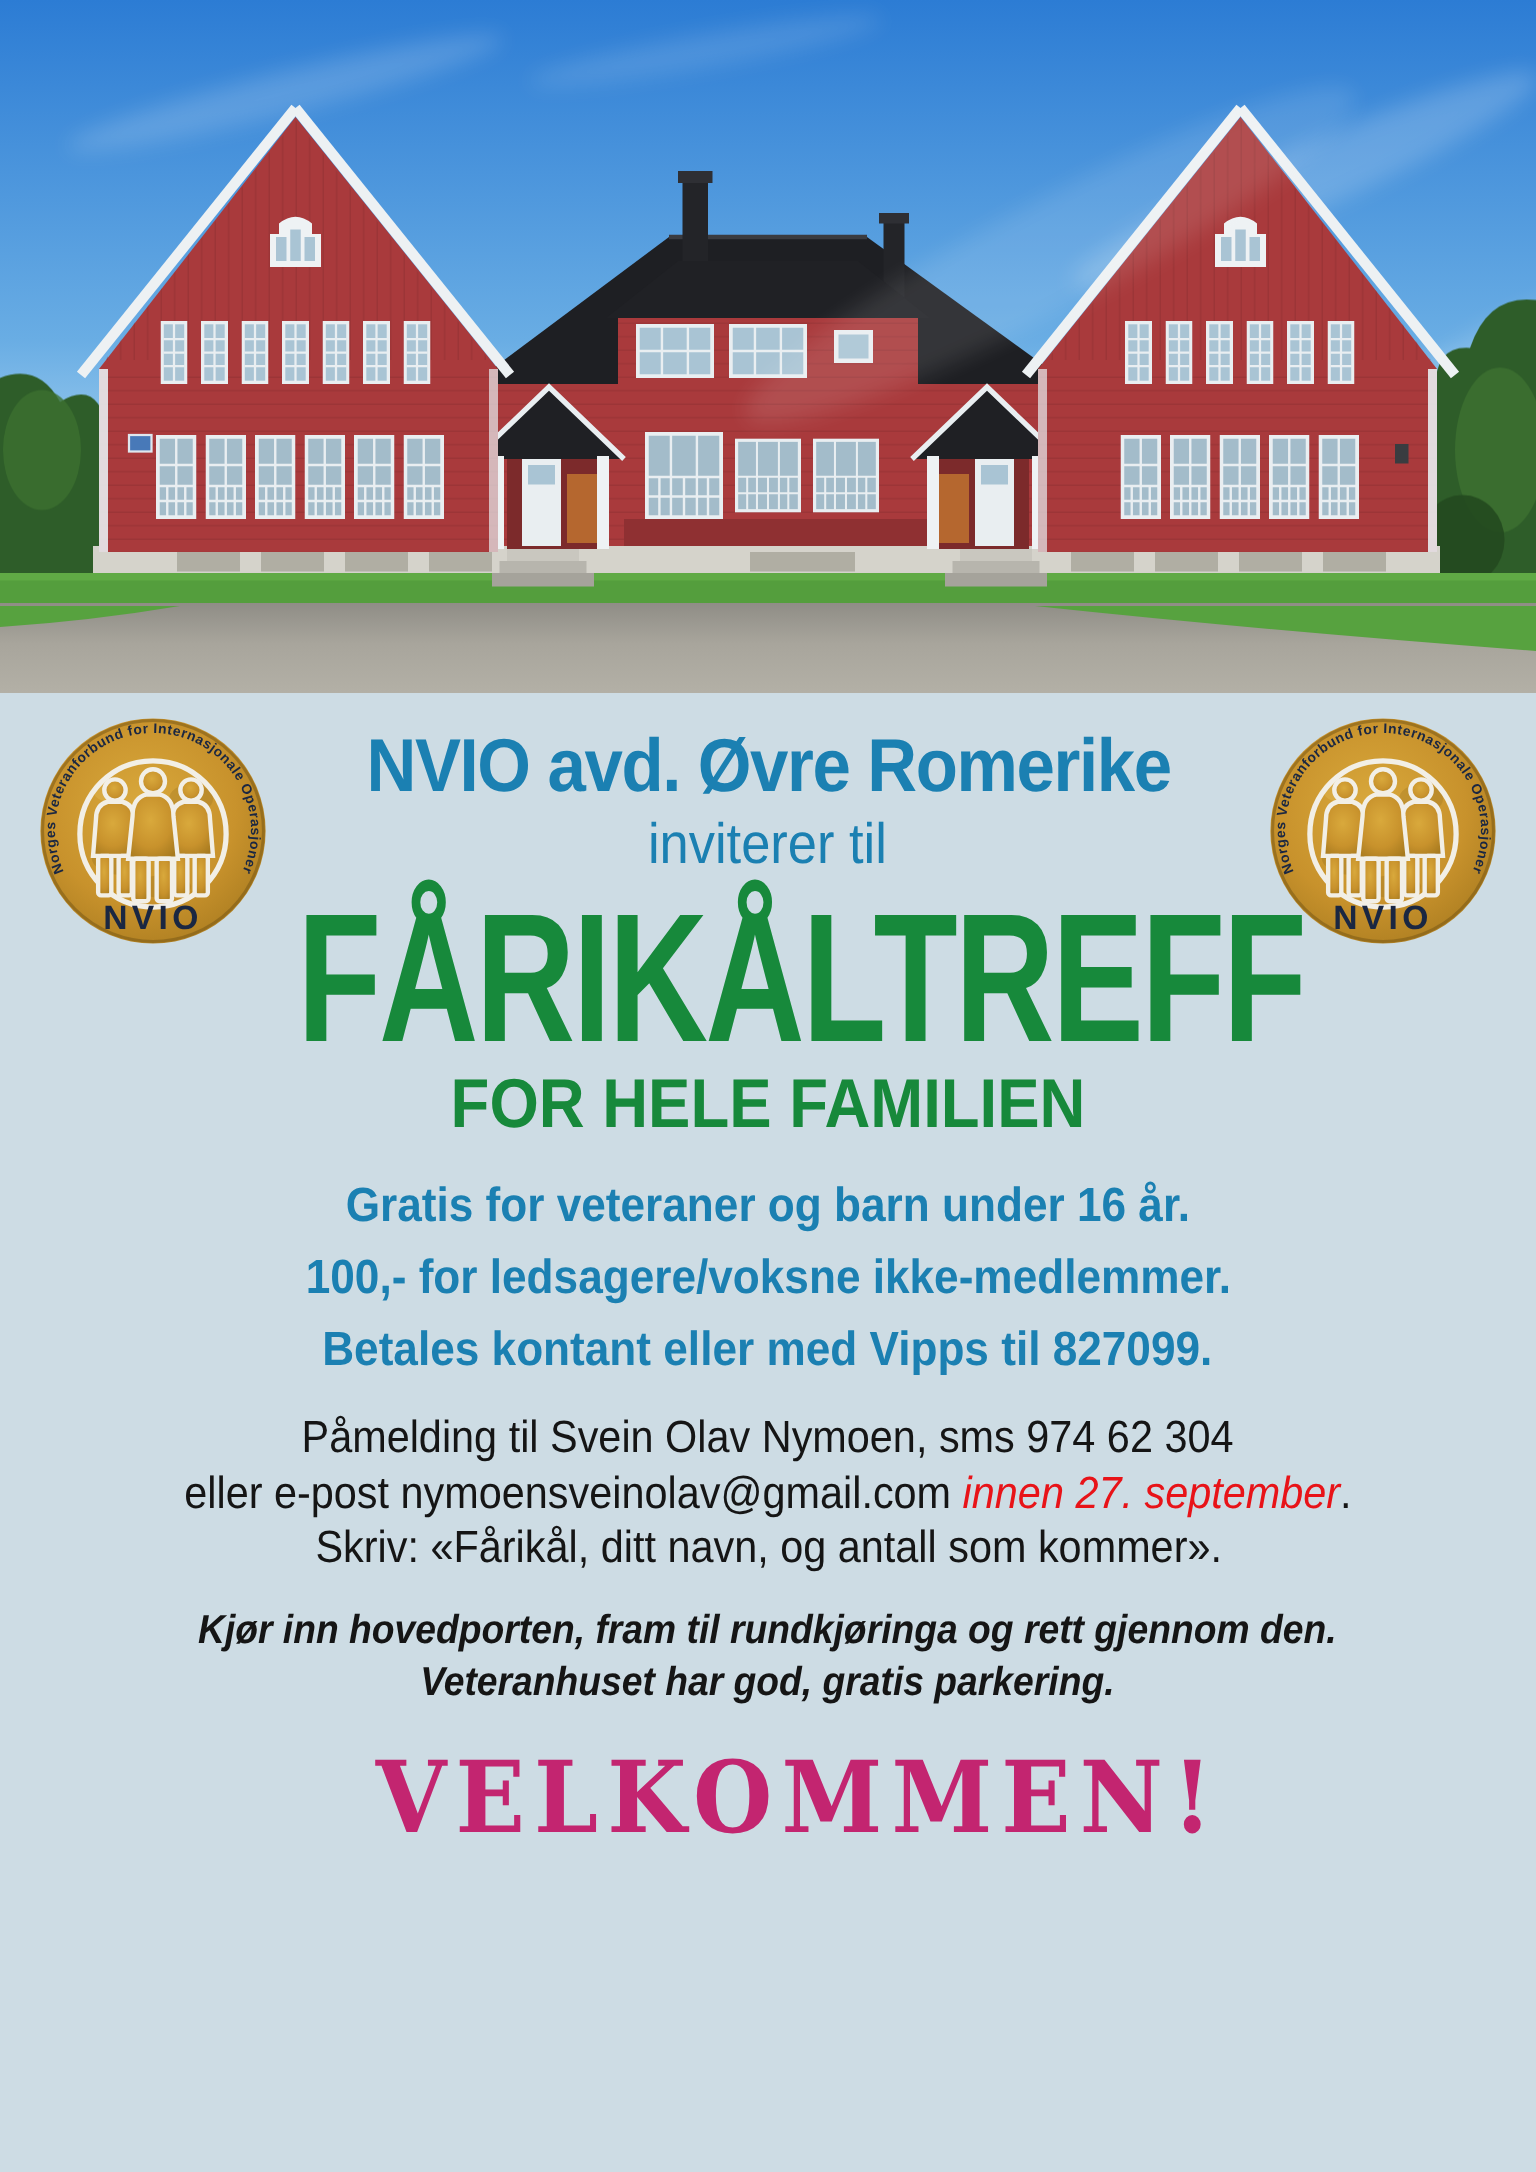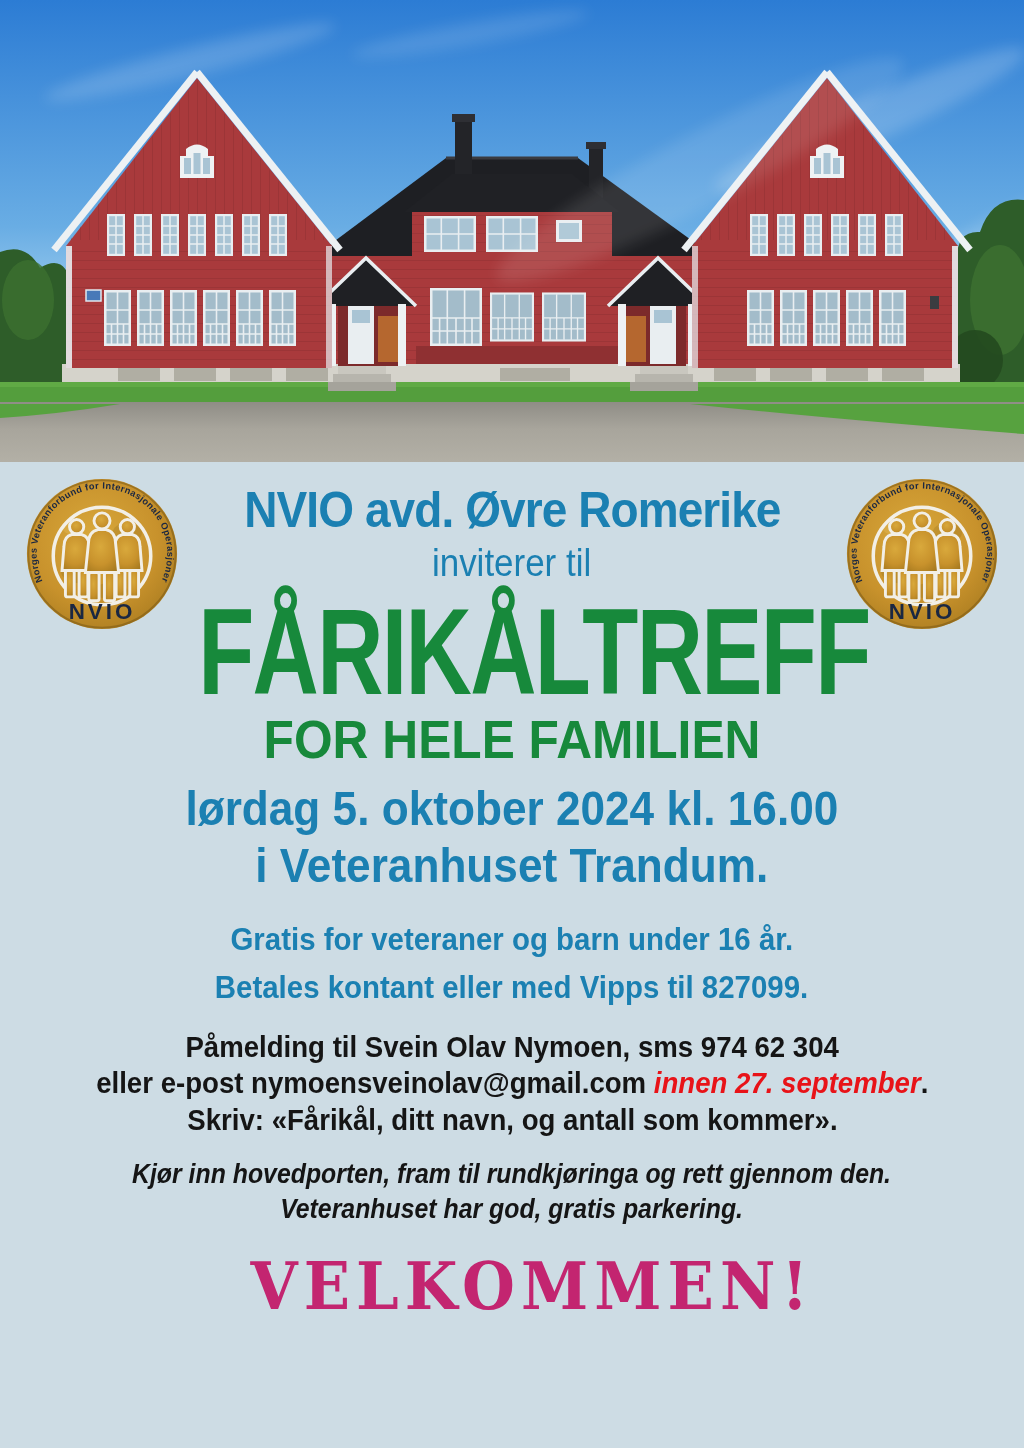--- a/index.html
+++ b/index.html
@@ -14,26 +14,26 @@
   .flyer{position:relative;width:1024px;height:1448px;background:var(--page-bg);overflow:hidden;}
   .photo-wrap{width:1024px;height:462px;overflow:hidden;}
   .photo-svg{display:block;width:1024px;height:462px;}
   .content{position:relative;text-align:center;padding-top:14px;}
   .line{display:block;}
   .cond{display:inline-block;transform:scaleX(.92);transform-origin:50% 50%;white-space:nowrap;}
   .squeeze-tall{display:inline-block;transform:scale(.85,1.13);transform-origin:50% 55%;white-space:nowrap;}
   .org{font-size:50px;font-weight:bold;color:var(--accent-blue);line-height:1.05;margin-top:8px;letter-spacing:-1px;}
   .invite{font-size:38px;font-weight:normal;color:var(--accent-blue);line-height:1.1;margin-top:6px;}
   .big-title{font-size:108px;font-weight:bold;color:var(--accent-green);line-height:.95;margin-top:18px;margin-bottom:6px;letter-spacing:-2px;margin-left:44px;}
-  .subtitle{font-size:54px;font-weight:bold;color:var(--accent-green);line-height:1.05;margin-top:6px;letter-spacing:0;}
+  .subtitle{font-size:46px;font-weight:bold;color:var(--accent-green);line-height:1.05;margin-top:6px;letter-spacing:0;}
   .when{font-size:48px;font-weight:bold;color:var(--accent-blue);line-height:1.2;margin-top:12px;}
   .details{margin-top:20px;}
   .detail{font-size:32px;font-weight:bold;color:var(--accent-blue);line-height:1.5;}
   .reg-block{margin-top:18px;}
-  .reg{font-size:30px;font-weight:bold;color:var(--text-black);line-height:1.22;}
+  .reg{font-size:30px;font-weight:normal;color:var(--text-black);line-height:1.22;}
   .deadline{color:var(--accent-red);font-style:italic;}
   .dir-block{margin-top:18px;}
   .dir{font-size:27px;font-weight:bold;font-style:italic;color:var(--text-black);line-height:1.3;}
   .welcome{font-family:"DejaVu Serif",serif;font-size:66px;font-weight:bold;color:var(--accent-magenta);letter-spacing:.1em;margin-top:20px;margin-left:40px;}
   .logo{position:absolute;top:14px;width:156px;height:156px;}
   .logo-left{left:24px;}
   .logo-right{right:24px;}
   .logo-svg{width:156px;height:156px;display:block;}
 </style>
 </head>
@@ -327,27 +327,24 @@
             <rect x="82.5" y="99" width="10.5" height="29" rx="2"></rect>
         </g>
         <text x="80" y="147" text-anchor="middle" font-size="23" font-weight="bold" letter-spacing="3" fill="var(--logo-navy,#1a2742)">NVIO</text>
       </svg>
     </div>
 
     <div class="line org"><span class="cond">NVIO avd. Øvre Romerike</span></div>
     <div class="line invite"><span class="cond">inviterer til</span></div>
     <div class="line big-title"><span class="squeeze-tall">FÅRIKÅLTREFF</span></div>
     <div class="line subtitle"><span class="cond">FOR HELE FAMILIEN</span></div>
-    <div class="when">
-      <div class="line"><span class="cond">lørdag 5. oktober 2024 kl. 16.00</span></div>
-      <div class="line"><span class="cond">i Veteranhuset Trandum.</span></div>
-    </div>
 
     <div class="details">
       <div class="line detail"><span class="cond">Gratis for veteraner og barn under 16 år.</span></div>
+      <div class="line detail"><span class="cond">100,- for ledsagere/voksne ikke-medlemmer.</span></div>
       <div class="line detail"><span class="cond">Betales kontant eller med Vipps til 827099.</span></div>
     </div>
 
     <div class="reg-block">
       <div class="line reg"><span class="cond">Påmelding til Svein Olav Nymoen, sms 974 62 304</span></div>
       <div class="line reg">
         <span class="cond"><span>eller e-post nymoensveinolav@gmail.com </span><span class="deadline">innen 27. september</span><span>.</span></span>
       </div>
       <div class="line reg"><span class="cond">Skriv: «Fårikål, ditt navn, og antall som kommer».</span></div>
     </div>

